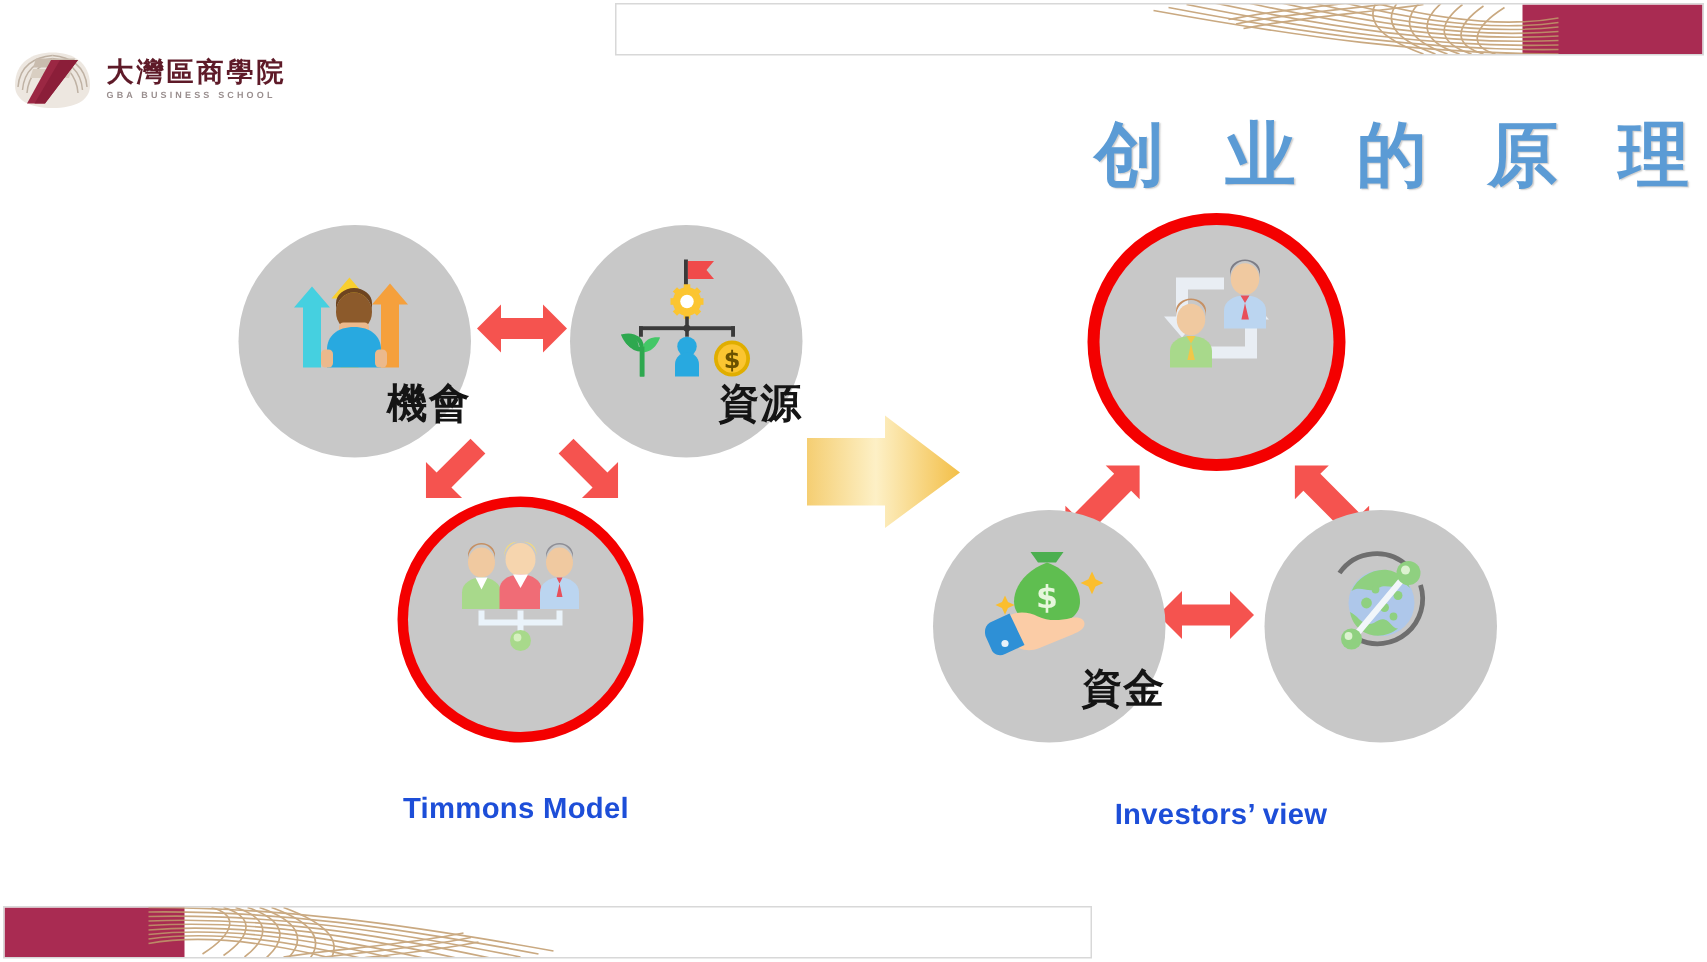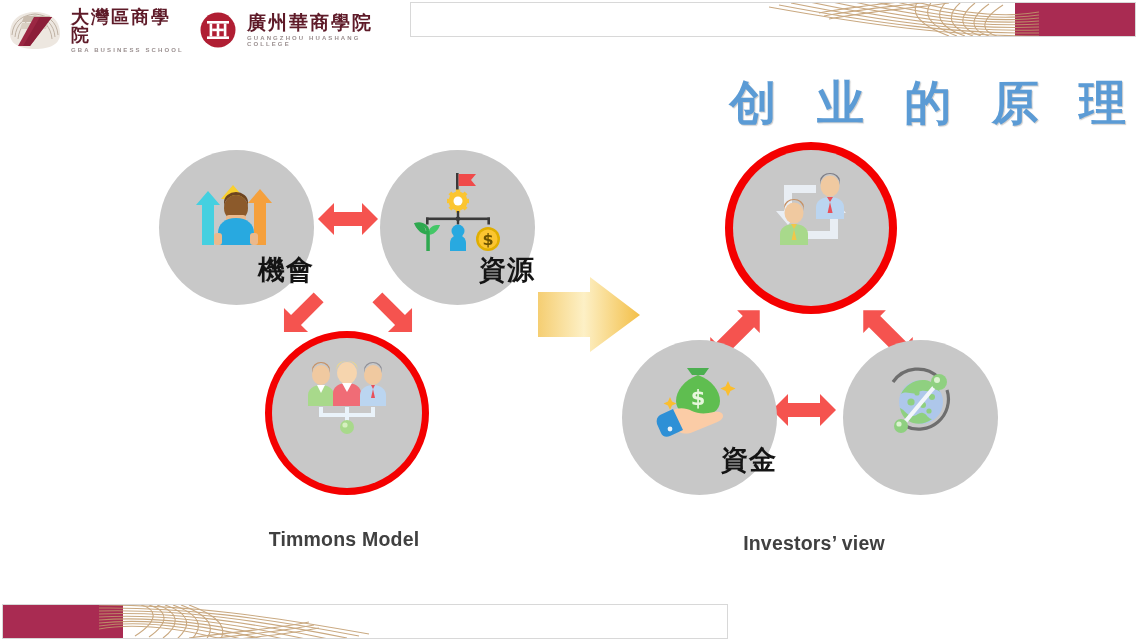--- a/index.html
+++ b/index.html
@@ -24,22 +24,22 @@
   .banner-crimson { position:absolute; background:#A92B52; top:0; height:100%; }
   #banner-top .banner-crimson    { right:0; width:120px; }
   #banner-bottom .banner-crimson { left:0;  width:120px; }
 
   .fan { position:absolute; top:0; height:100%; width:420px; }
   #banner-top .fan    { right:96px; }
   #banner-bottom .fan { left:96px; transform:scale(-1,-1); }
 
   
   #header-logos {
-    position:absolute; left:0; top:0; width:400px; height:60px;
-    display:flex; align-items:center; gap:6px; padding-left:6px;
+    position:absolute; left:0; top:15px; width:400px; height:60px;
+    display:flex; align-items:flex-end; gap:6px; padding-left:6px;
   }
   .logo-block { display:flex; align-items:center; gap:7px; }
   .logo-cn {
     font-family:"DejaVu Sans","Liberation Sans",sans-serif;
     color:#5e1a28; font-weight:bold; letter-spacing:2px; line-height:1;
   }
   .logo-en {
     font-size:6px; color:#9a8f8f; letter-spacing:2.1px;
     font-weight:bold; margin-top:3px; line-height:1;
   }
@@ -75,21 +75,21 @@
     letter-spacing:1px; line-height:1;
   }
   .ring {
     position:absolute; border-radius:50%;
     border:9px solid #F40000;
   }
 
   
   .caption {
     position:absolute; text-align:center;
-    font-size:19.5px; font-weight:bold; color:#404040;
+    font-size:19.5px; font-weight:bold; color:#1d4ed8;
     letter-spacing:.2px;
   }
 
   svg { display:block; overflow:visible; }
 </style>
 </head>
 <body>
 
 <div class="banner" id="banner-top">
   <div class="banner-crimson"></div>
@@ -170,40 +170,20 @@
           <path d="M34 9 L46 9 L24 38 L17 38 Z" fill="#8B1E39"></path>
         </g>
       </svg>
     </span>
     <span class="logo-block" style="flex-direction:column;align-items:flex-start;gap:0">
       <span class="logo-cn" id="gba-cn">大灣區商學院</span>
       <span class="logo-en">GBA BUSINESS SCHOOL</span>
     </span>
   </div>
 
-  <div class="logo-block" style="margin-left:6px">
-    <span>
-      <svg width="44" height="44" viewBox="0 0 44 44">
-        <circle cx="22" cy="22" r="21" fill="#ffffff"></circle>
-        <circle cx="22" cy="22" r="17.5" fill="#B01E33"></circle>
-        <g fill="#ffffff">
-          <rect x="11" y="13" width="22" height="2.6"></rect>
-          <rect x="11" y="28.4" width="22" height="2.6"></rect>
-          <rect x="13.6" y="15.6" width="2.6" height="12.8"></rect>
-          <rect x="27.8" y="15.6" width="2.6" height="12.8"></rect>
-          <rect x="16.2" y="20.6" width="11.6" height="2.6"></rect>
-          <rect x="20.7" y="15.6" width="2.6" height="12.8"></rect>
-        </g>
-      </svg>
-    </span>
-    <span class="logo-block" style="flex-direction:column;align-items:flex-start;gap:0">
-      <span class="logo-cn" id="hs-cn">廣州華商學院</span>
-      <span class="logo-en">GUANGZHOU HUASHANG COLLEGE</span>
-    </span>
-  </div>
 </div>
 
 <div id="page-title">创 业 的 原 理</div>
 
 <div id="diagram">
 
   <svg style="position:absolute;left:0;top:0;width:1138px;height:641px">
     <defs>
       <linearGradient id="yellowArrow" x1="0" y1="0" x2="1" y2="0">
         <stop offset="0" stop-color="#F5CE72"></stop>

